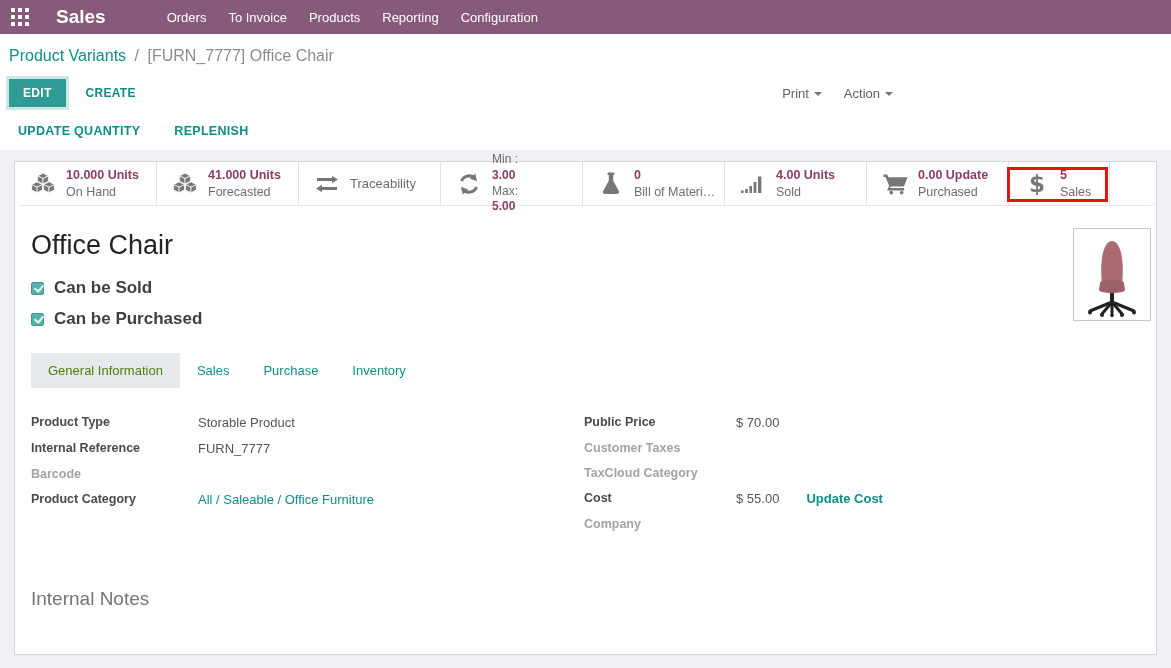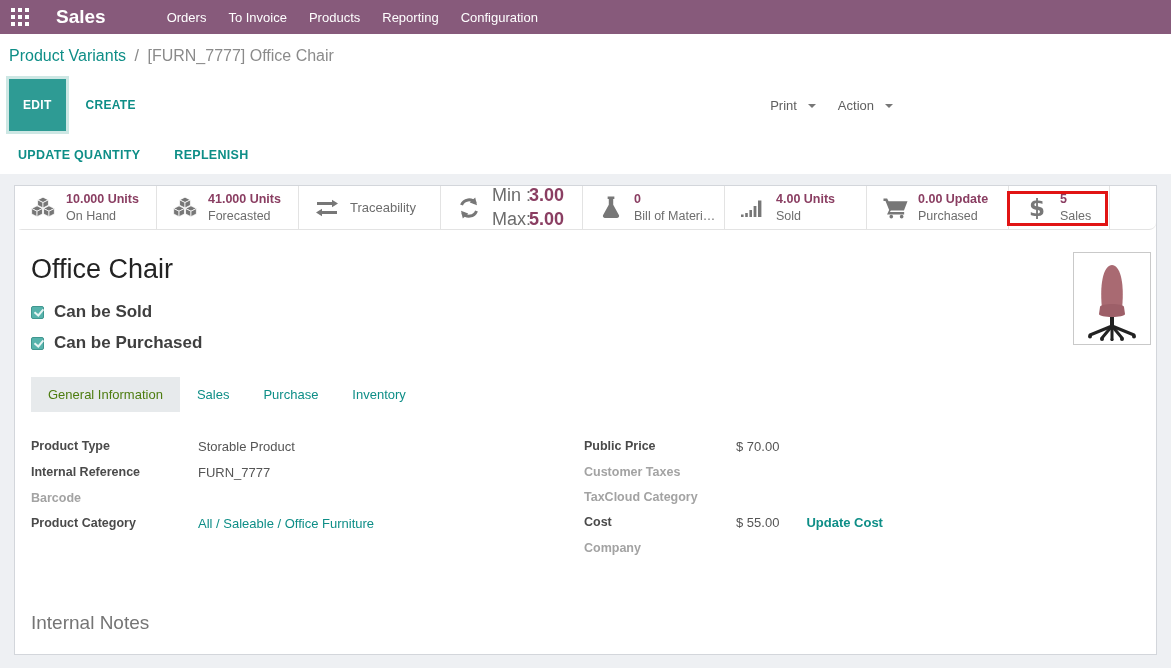--- a/index.html
+++ b/index.html
@@ -19,46 +19,46 @@
   .nav-item { color:#fff; padding:8px 11px; cursor:pointer; font-size:13px; }
 
   
   .control-panel { background:#fff; padding:13px 0 12px; flex:0 0 auto; }
   .breadcrumb { padding-left:9px; font-size:16px; }
   .breadcrumb .bc-link { color:#0e8e87; cursor:pointer; }
   .breadcrumb .bc-sep { color:#888; margin:0 4px; }
   .breadcrumb .bc-current { color:#8b8b8b; }
   .cp-row1 { display:flex; align-items:center; margin-top:14px; padding-left:9px; }
   .btn-edit { background:#2E9B94; border:1px solid #2E9B94; color:#fff; font-weight:700;
-              font-size:12px; padding:18px 13px; cursor:pointer; letter-spacing:.3px;
+              font-size:12px; padding:6px 13px; cursor:pointer; letter-spacing:.3px;
               box-shadow:0 0 0 3px #cde7e4; font-family:"Liberation Sans",sans-serif; }
   .btn-create { color:#0e8e87; font-weight:700; font-size:12px; margin-left:20px;
                 cursor:pointer; letter-spacing:.3px; }
   .cp-right { margin-left:auto; margin-right:278px; display:flex; gap:22px; }
-  .dd-btn { color:#5f5f5f; font-size:13px; cursor:pointer; display:flex; align-items:center; gap:11px; }
+  .dd-btn { color:#5f5f5f; font-size:13px; cursor:pointer; display:flex; align-items:center; gap:5px; }
   .caret { width:0; height:0; border-left:4px solid transparent; border-right:4px solid transparent;
            border-top:4px solid #777; margin-top:2px; }
   .cp-row2 { display:flex; gap:34px; margin-top:17px; padding-left:18px; }
   .cp-action { color:#0e8e87; font-weight:700; font-size:12.5px; cursor:pointer; letter-spacing:.3px; }
 
   
   .content { flex:1; background:#eef0f3; padding:11px 14px 13px; }
   .sheet { background:#fff; border:1px solid #d3d6db; height:100%; position:relative; }
 
   
   .stat-row { display:flex; border-bottom:1px solid #e3e3e3; height:44px;border-radius:7px; }
   .stat-btn { width:142px; flex:0 0 auto; display:flex; align-items:center; padding:0 6px 0 13px;
               border-right:1px solid #e3e3e3; cursor:pointer; background:#fff; }
   .stat-btn.narrow { width:101px; position:relative; }
   .stat-ico { width:30px; flex:0 0 auto; margin-right:8px; display:flex; align-items:center; justify-content:center; color:#777; }
   .stat-text { display:flex; flex-direction:column; line-height:1.3; font-size:12.5px; overflow:hidden; white-space:nowrap; }
   .stat-value { color:#8a3e62; font-weight:700; }
   .stat-label { color:#6d6d6d; }
   .stat-single { color:#6d6d6d; font-size:13px; }
-  .mm-row { display:flex; font-size:18px; line-height:1.3; }
+  .mm-row { display:flex; font-size:12px; line-height:1.3;flex-direction:column; }
   .mm-key { color:#6d6d6d; width:37px; }
   .mm-val { color:#8a3e62; font-weight:700; }
   .dollar-glyph { font-size:23px; font-weight:700; color:#777; font-family:"DejaVu Sans",sans-serif; }
   .red-annotation { position:absolute; left:-2px; top:5px; right:1px; bottom:3px;
                     border:3px solid #e11414; pointer-events:none; }
 
   
   .sheet-body { padding:24px 16px 0; }
   .prod-title { font-size:27px; font-weight:500; color:#232323; margin:0; }
   .chk-rows { margin-top:17px; }

